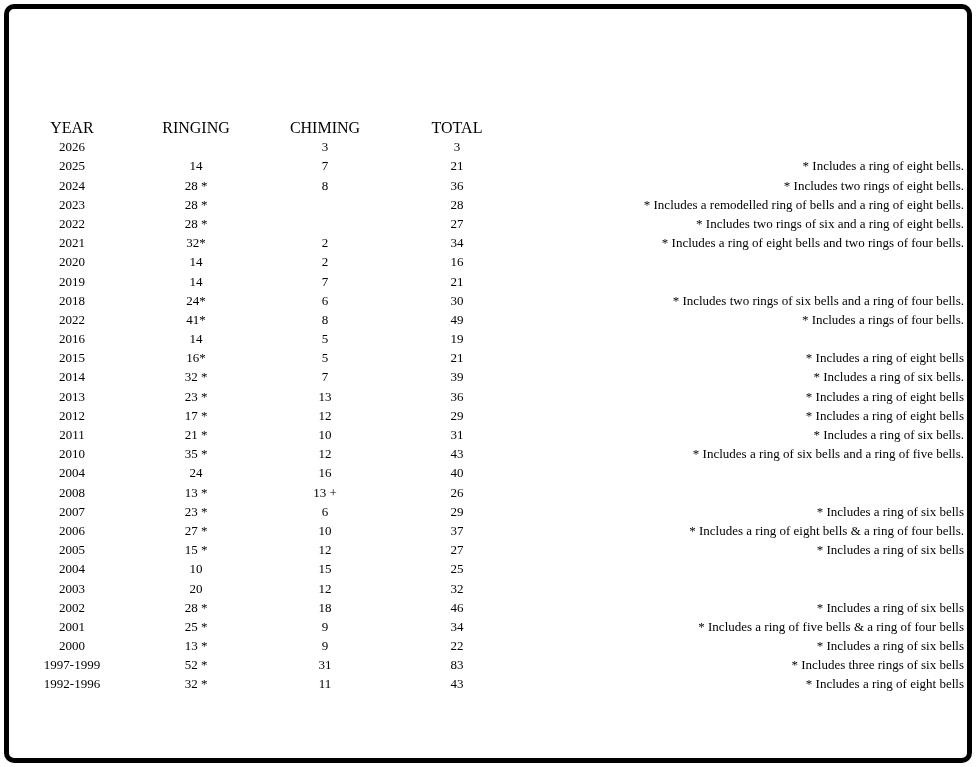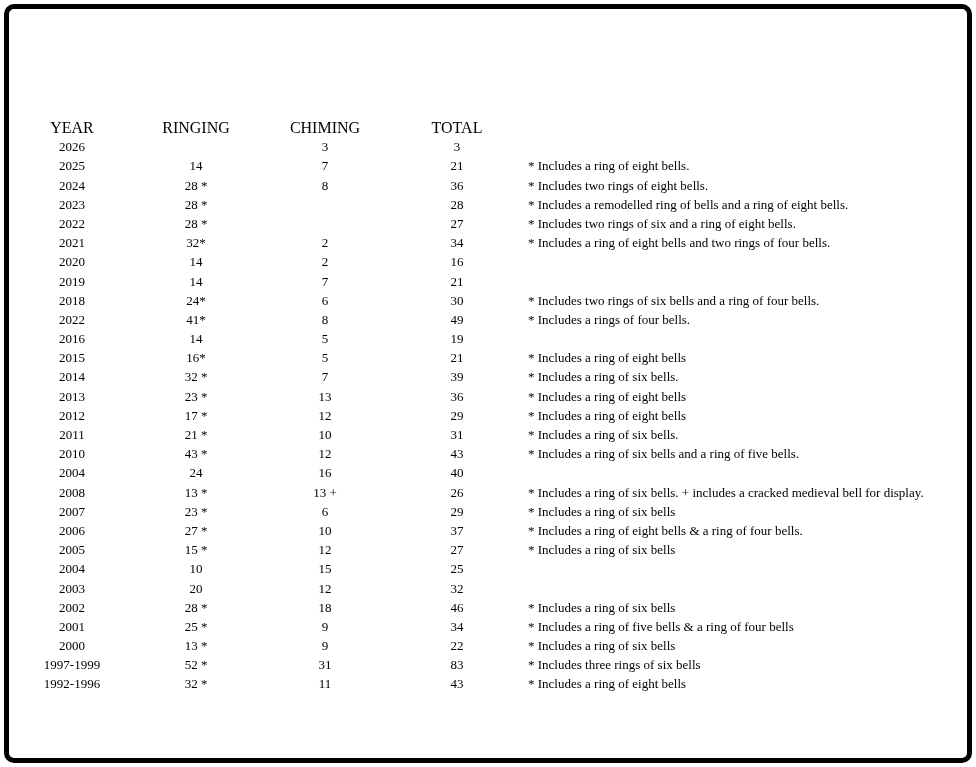--- a/index.html
+++ b/index.html
@@ -37,21 +37,21 @@
     grid-template-columns: 112px 136px 122px 142px 1fr;
     height: 19.2px;
     line-height: 19.2px;
     font-size: 13px;
     white-space: nowrap;
   }
   .trow .c {
     text-align: center;
   }
   .trow .note {
-    text-align: left;
+    text-align: right;
   }
   .header-row {
     font-size: 16px;
   }
 </style>
 </head>
 <body>
 
 <div class="frame"></div>
 
@@ -187,40 +187,39 @@
   <div class="trow">
     <span class="c">2011</span>
     <span class="c">21 *</span>
     <span class="c">10</span>
     <span class="c">31</span>
     <span class="note">* Includes a ring of six bells.</span>
   </div>
 
   <div class="trow">
     <span class="c">2010</span>
-    <span class="c">43 *</span>
+    <span class="c">35 *</span>
     <span class="c">12</span>
     <span class="c">43</span>
     <span class="note">* Includes a ring of six bells and a ring of five bells.</span>
   </div>
 
   <div class="trow">
     <span class="c">2004</span>
     <span class="c">24</span>
     <span class="c">16</span>
     <span class="c">40</span>
     <span class="note"></span>
   </div>
 
   <div class="trow">
     <span class="c">2008</span>
     <span class="c">13 *</span>
     <span class="c">13 +</span>
     <span class="c">26</span>
-    <span class="note">* Includes a ring of six bells. + includes a cracked medieval bell for display.</span>
   </div>
 
   <div class="trow">
     <span class="c">2007</span>
     <span class="c">23 *</span>
     <span class="c">6</span>
     <span class="c">29</span>
     <span class="note">* Includes a ring of six bells</span>
   </div>
 

